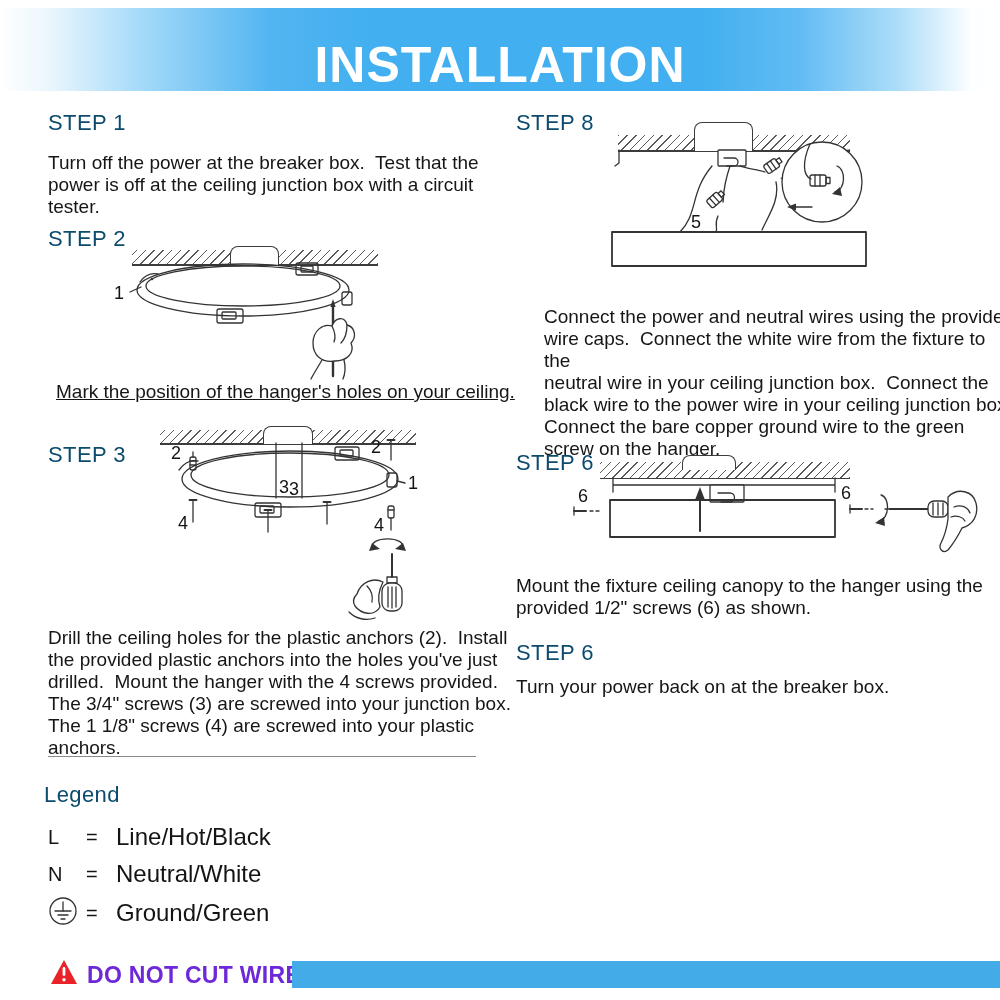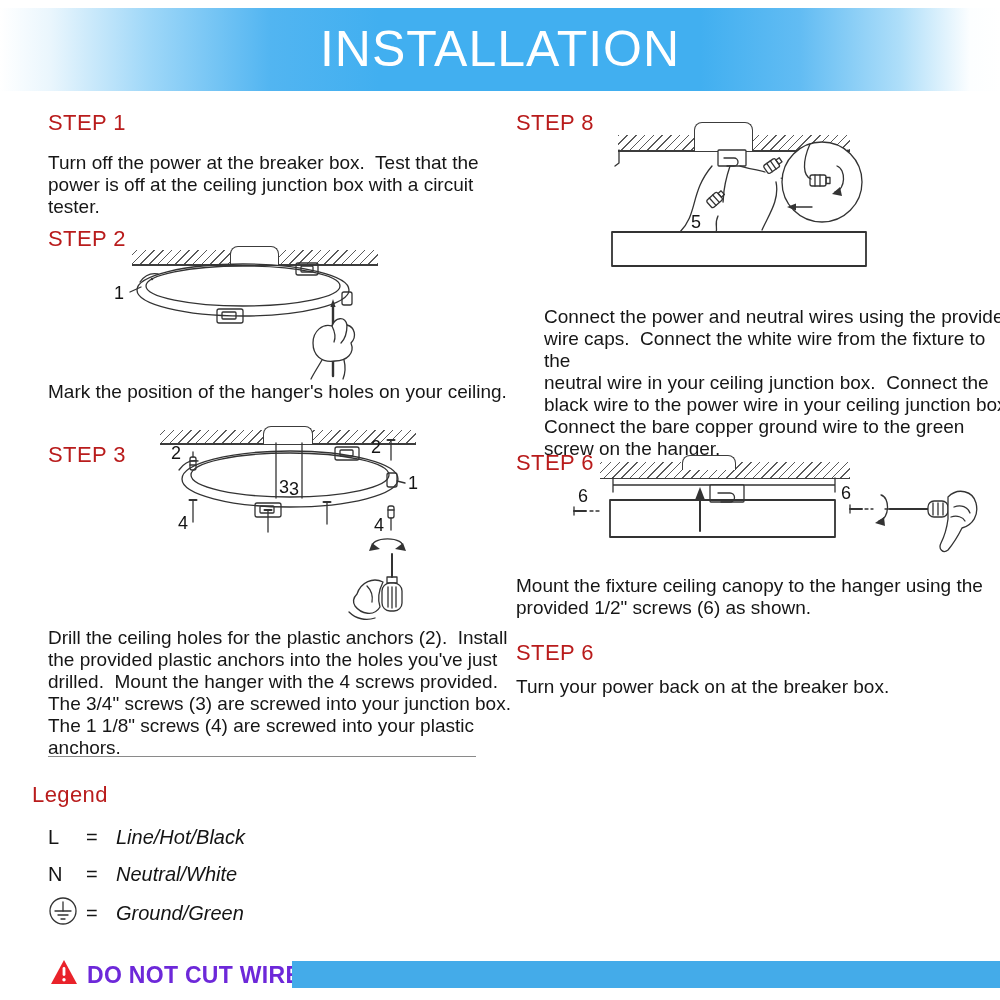--- a/index.html
+++ b/index.html
@@ -1,36 +1,36 @@
 <!DOCTYPE html>
 <html><head>
 <meta charset="utf-8">
 <style>
   html,body{margin:0;padding:0;background:#fff;}
   .page{position:relative;width:1000px;height:1000px;background:#fff;overflow:hidden;
         font-family:"Liberation Sans","DejaVu Sans",sans-serif;color:#141414;}
   .banner{position:absolute;top:8px;left:0;right:0;height:83px;
     background:linear-gradient(90deg,#ffffff 0%,#eaf6fd 5%,#9ed7f8 15%,#52b5f1 27%,#41aff0 38%,#41aff0 70%,#62bcf3 80%,#aedef9 90%,#fcfeff 97%,#ffffff 100%);}
-  .banner-title{margin:0;text-align:center;line-height:83px;font-size:50px;font-weight:normal;
+  .banner-title{margin:16px;text-align:center;line-height:83px;font-size:50px;font-weight:bold;
     color:#ffffff;letter-spacing:1px;border-radius:19px;}
-  .step-title{position:absolute;font-size:22px;color:#b91c1c;letter-spacing:.4px;}
+  .step-title{position:absolute;font-size:22px;color:#0c4a6e;letter-spacing:.4px;}
   .para{position:absolute;font-size:19px;line-height:22px;color:#161616;white-space:pre-wrap;}
   .hatch{position:absolute;background:repeating-linear-gradient(-45deg,#5a5a5a 0 1px,transparent 1px 6.2px);
     border-bottom:2px solid #3c3c3c;}
   .jbox{position:absolute;background:#fff;border:1.4px solid #3c3c3c;border-bottom:none;border-radius:8px 8px 0 0;}
   .diagram{position:absolute;}
   .diagram svg{position:absolute;left:0;top:0;overflow:visible;}
   .ln{stroke:#333;fill:none;stroke-width:1.3;stroke-linecap:round;stroke-linejoin:round;}
   .fill{fill:#333;stroke:none;}
   .diagram text{font-size:18px;fill:#141414;stroke:none;}
   .divider{position:absolute;border-top:1px solid #8a8a8a;}
   .legend-row{position:absolute;left:48px;display:flex;align-items:center;height:34px;}
   .legend-sym{width:38px;font-size:20px;}
   .legend-eq{width:30px;font-size:20px;}
-  .legend-label{font-size:20px;font-style:italic;}
+  .legend-label{font-size:24px;}
   .warn-text{position:absolute;left:87px;top:962px;font-size:23px;font-weight:bold;color:#6d28d9;letter-spacing:.3px;}
   .warn-bar{position:absolute;left:292px;right:0;top:961px;height:27px;background:#44abe9;}
 </style>
 </head>
 <body>
 
 <div class="page">
 
   <div class="banner">
     <h1 class="banner-title">INSTALLATION</h1>
@@ -65,21 +65,21 @@
         <path class="fill" d="M233,53 l-2.6,8 h5.2 z"></path>
         <line x1="233" y1="61" x2="233" y2="130" style="stroke-width:2.4"></line>
         <path d="M213,97 C213,85 223,77 232,80 C235,71 245,70 247,79 C255,81 257,91 251,97 C255,107 247,115 235,115 C221,117 213,109 213,97 Z" fill="#fff"></path>
         <path d="M232,80 C235,86 236,91 234,96"></path>
         <path d="M247,79 C247,87 245,93 241,97"></path>
         <path d="M222,114 C218,121 214,127 211,133"></path>
         <path d="M244,114 C246,122 245,128 243,133"></path>
       </g>
     </svg>
   </div>
-  <div class="para" style="left:48px;top:381px;width:460px;">Mark the position of the hanger's holes on your ceiling.</div>
+  <div class="para" style="left:56px;top:381px;width:460px;text-decoration:underline;">Mark the position of the hanger's holes on your ceiling.</div>
 
   <div class="step-title" style="left:48px;top:418px;margin-top:24px;">STEP 3</div>
   <div class="diagram" style="left:135px;top:426px;width:330px;height:200px;">
     <div class="hatch" style="left:25px;top:4px;width:256px;height:13px;"></div>
     <div class="jbox" style="left:128px;top:0px;width:48px;height:17px;"></div>
     <svg width="330" height="200" viewBox="0 0 330 200">
       <g class="ln">
         <line x1="141" y1="17" x2="141" y2="72"></line>
         <line x1="167" y1="17" x2="167" y2="72"></line>
       </g>
@@ -138,21 +138,21 @@
   </div>
   <div class="para" style="left:48px;top:627px;width:465px;">Drill the ceiling holes for the plastic anchors (2).  Install
 the provided plastic anchors into the holes you've just
 drilled.  Mount the hanger with the 4 screws provided.
 The 3/4" screws (3) are screwed into your junction box.
 The 1 1/8" screws (4) are screwed into your plastic
 anchors.</div>
 
   <div class="divider" style="left:48px;top:756px;width:428px;"></div>
 
-  <div class="step-title" style="left:32px;top:782px;">Legend</div>
+  <div class="step-title" style="left:44px;top:782px;">Legend</div>
   <div class="legend-row" style="top:820px;">
     <span class="legend-sym">L</span>
     <span class="legend-eq">=</span>
     <span class="legend-label">Line/Hot/Black</span>
   </div>
   <div class="legend-row" style="top:857px;">
     <span class="legend-sym">N</span>
     <span class="legend-eq">=</span>
     <span class="legend-label">Neutral/White</span>
   </div>

